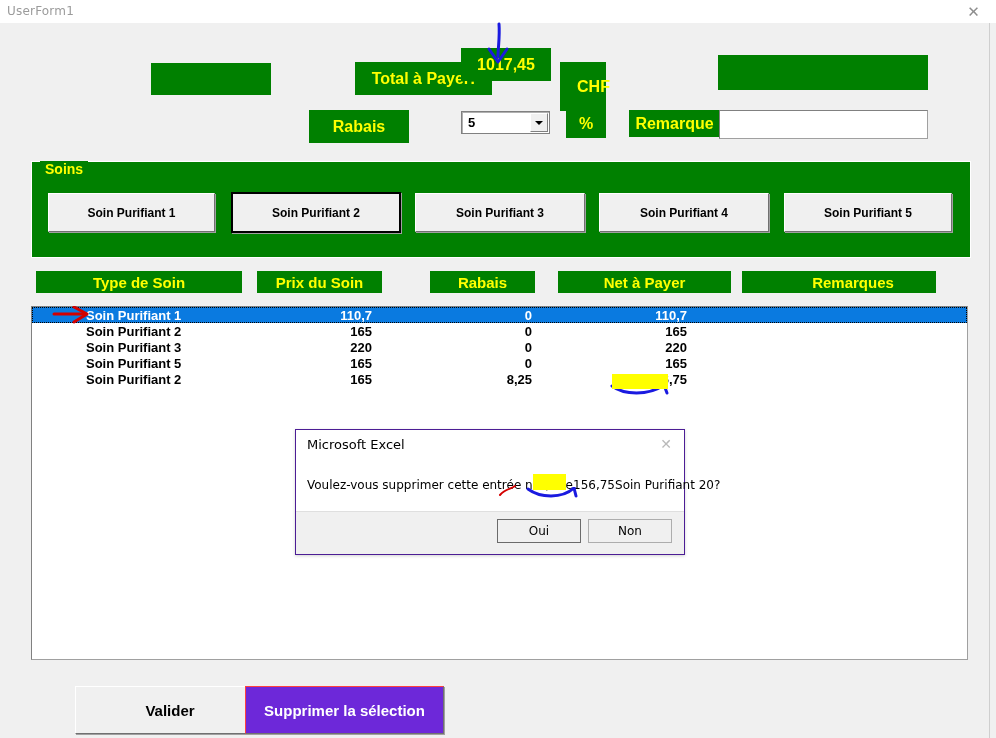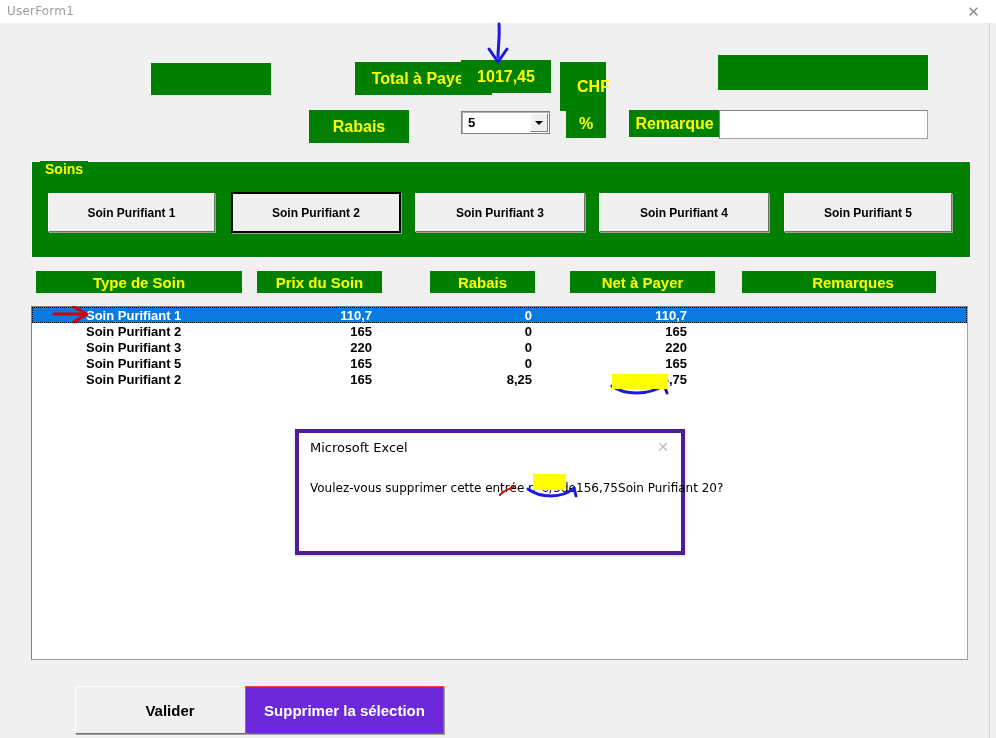--- a/index.html
+++ b/index.html
@@ -77,21 +77,21 @@
     white-space: nowrap;
   }
   .gblank {
     position: absolute;
     background: #008000;
     box-sizing: border-box;
   }
 
   #lbl-blank-left { left: 151px; top: 40px; width: 120px; height: 32px; }
   #lbl-total      { left: 318px; top: 39px; width: 137px; height: 33px; font-size: 16px; margin-left: 37px; }
-  #lbl-amount     { left: 461px; top: 37px; width: 90px;  height: 33px; font-size: 16px; }
+  #lbl-amount     { left: 461px; top: 25px; width: 90px;  height: 33px; font-size: 16px; }
   #lbl-chf        { left: 560px; top: 39px; width: 46px;  height: 49px; font-size: 16px; padding-left: 21px; }
   #lbl-blank-right{ left: 718px; top: 32px; width: 210px; height: 35px; }
   #lbl-rabais     { left: 309px; top: 87px; width: 100px; height: 33px; font-size: 16px; }
   #lbl-percent    { left: 566px; top: 87px; width: 40px;  height: 28px; font-size: 16px; }
   #lbl-remarque   { left: 629px; top: 87px; width: 91px;  height: 27px; font-size: 16px; }
 
   
   #combo-rabais {
     position: absolute;
     left: 461px; top: 88px;
@@ -194,21 +194,21 @@
     color: #ffff00;
     font-size: 15px;
     font-weight: bold;
     display: flex; align-items: center; justify-content: center;
     box-sizing: border-box;
     white-space: nowrap;
   }
   #col-head-0 { left: 36px;  width: 206px; }
   #col-head-1 { left: 257px; width: 125px; }
   #col-head-2 { left: 430px; width: 105px; }
-  #col-head-3 { left: 570px; width: 145px; }
+  #col-head-3 { left: 558px; width: 173px; }
   #col-head-4 { left: 742px; width: 194px; padding-left: 28px; }
 
   
   #listbox {
     position: absolute;
     left: 31px; top: 283px;
     width: 937px; height: 354px;
     background: #ffffff;
     border: 1px solid #a0a0a0;
     border-top-color: #808080;
@@ -267,21 +267,21 @@
     border-bottom-color: #707070;
   }
   #btn-terminer { left: 775px; width: 192px; }
 
   
   #msgbox {
     position: absolute;
     left: 295px; top: 406px;
     width: 390px; height: 126px;
     background: #ffffff;
-    border: 4px solid #4c1d95;
+    border: 1px solid #4c1d95;
     box-sizing: border-box;
     box-shadow: 0 1px 3px rgba(0,0,0,.18);
     font-family: "DejaVu Sans", sans-serif;
   }
   #msgbox-title {
     position: absolute;
     left: 11px; top: 7px;
     font-size: 13px;
     color: #000000;
   }
@@ -447,20 +447,24 @@
     <div class="bottom-btn" id="btn-supprimer">Supprimer la sélection</div>
 
     <div id="msgbox">
       <div id="msgbox-title">Microsoft Excel</div>
       <div id="msgbox-close">✕</div>
 
       <div id="msgbox-message">
         <span>Voulez-vous supprimer cette entrée n°</span><span>0</span><span>/5de</span><span>156,75</span><span>Soin Purifiant 20?</span>
       </div>
 
+      <div id="msgbox-footer">
+        <div class="msgbox-btn" id="msgbox-btn-oui">Oui</div>
+        <div class="msgbox-btn" id="msgbox-btn-non">Non</div>
+      </div>
     </div>
 
     <div id="annot-yellow-dialog"></div>
 
     <svg class="annot" id="annot-blue-arrow-top" width="60" height="50">
       <path d="M29,3 C30,16 28,26 28,36" stroke="#1a1ae0" stroke-width="3" fill="none" stroke-linecap="round"></path>
       <path d="M19,28 L28,41 L37,28" stroke="#1a1ae0" stroke-width="3" fill="none" stroke-linecap="round" stroke-linejoin="round"></path>
     </svg>
 
     <svg class="annot" id="annot-red-arrow-row" width="46" height="22">

